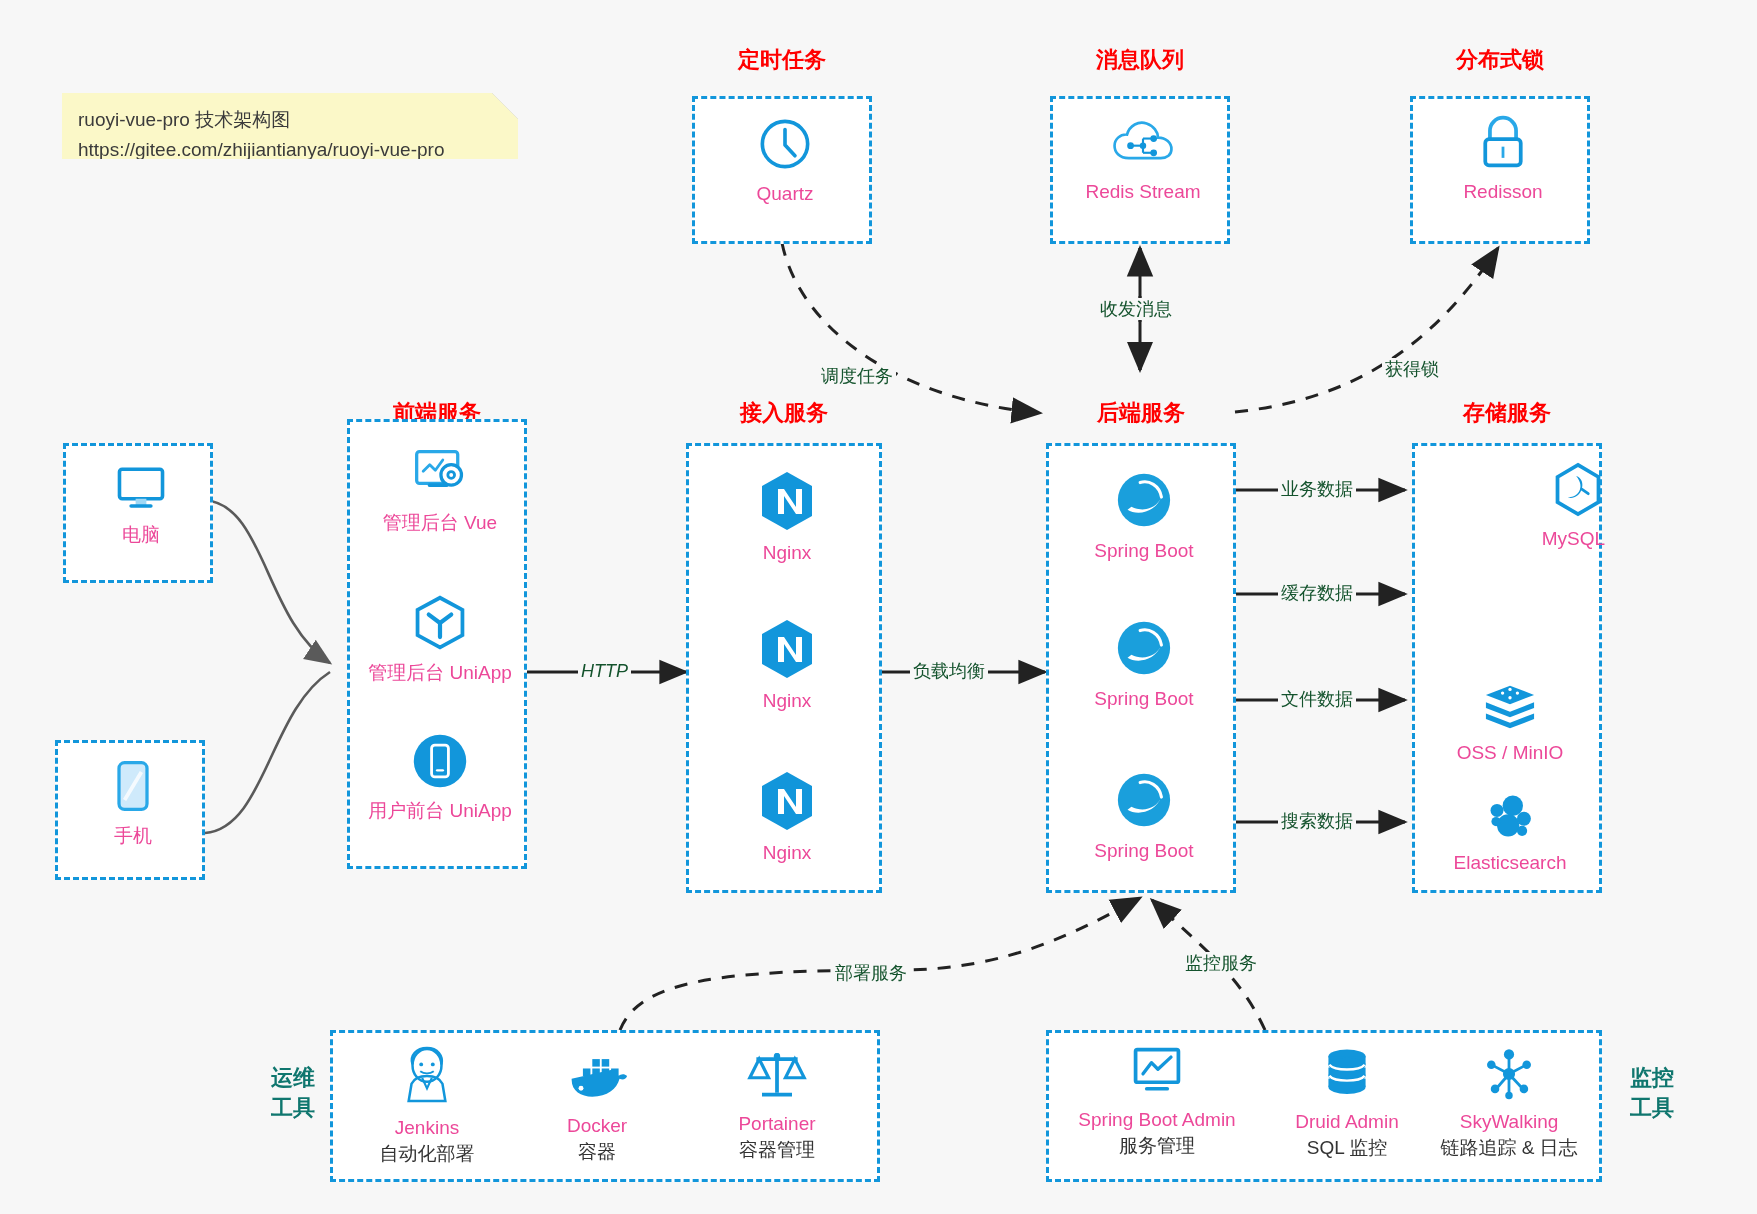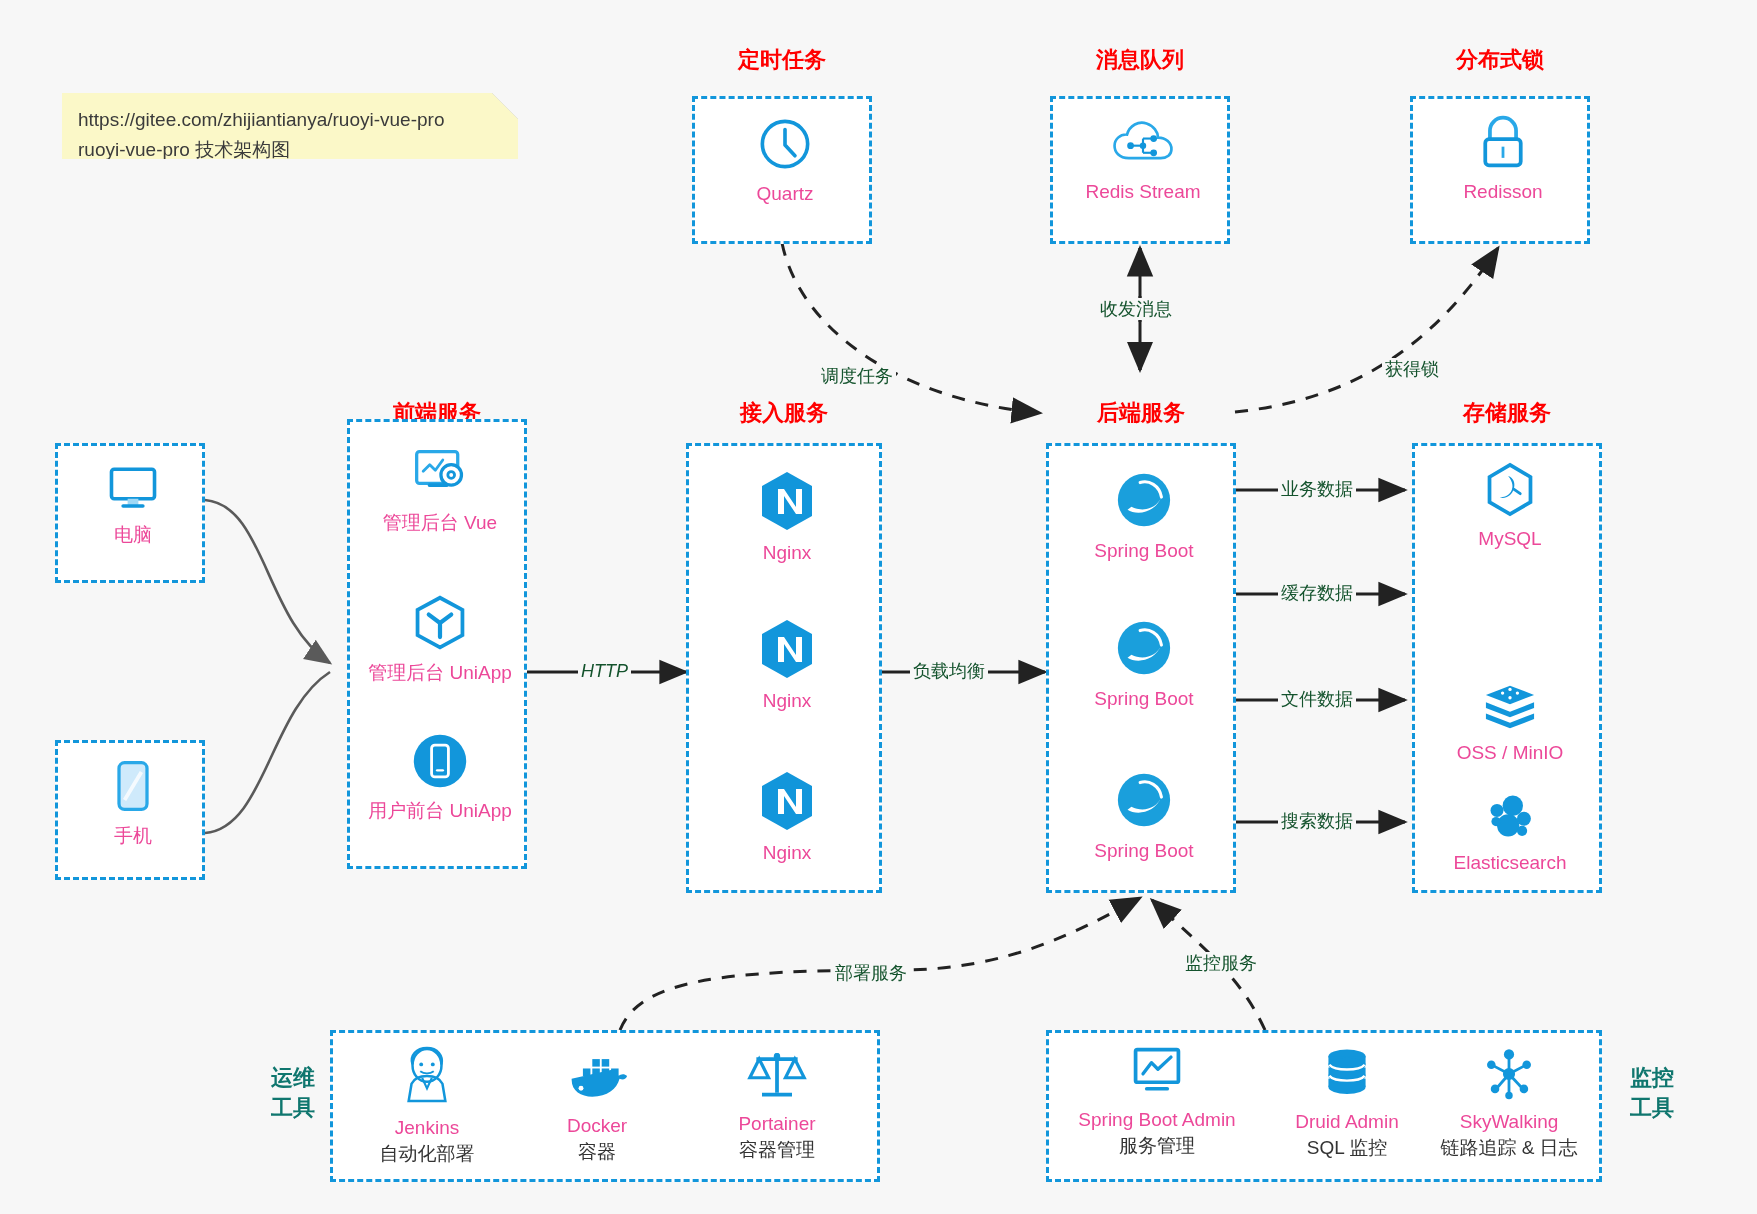--- a/index.html
+++ b/index.html
@@ -83,22 +83,22 @@
     <path d="M1236,700 L1405,700" fill="none" stroke="#222" stroke-width="2.8" marker-end="url(#arrowSolid)"></path>
     <path d="M1236,822 L1405,822" fill="none" stroke="#222" stroke-width="2.8" marker-end="url(#arrowSolid)"></path>
 
     <path d="M620,1030 C640,980 720,970 900,970 C1010,970 1080,930 1140,898" fill="none" stroke="#222" stroke-width="3" stroke-dasharray="13 11" marker-end="url(#arrowDash)"></path>
 
     <path d="M1265,1030 C1240,975 1200,945 1152,900" fill="none" stroke="#222" stroke-width="3" stroke-dasharray="13 11" marker-end="url(#arrowDash)"></path>
   </svg>
 
   <div class="note">
     <div class="corner"></div>
+    <div class="note-line">ruoyi-vue-pro 技术架构图</div>
     <div class="note-line">https://gitee.com/zhijiantianya/ruoyi-vue-pro</div>
-    <div class="note-line">ruoyi-vue-pro 技术架构图</div>
   </div>
 
   <div class="group-title" style="left:692px;top:45px;width:180px;">定时任务</div>
   <div class="group" style="left:692px;top:96px;width:180px;height:148px;">
     <div class="node" style="left:0;top:16px;width:180px;">
       <span class="ico">
         <svg width="58" height="58" viewBox="0 0 64 64">
           <circle cx="32" cy="32" r="25" fill="none" stroke="#1296db" stroke-width="4"></circle>
           <path d="M32 16 L32 33 L43 45" fill="none" stroke="#1296db" stroke-width="4" stroke-linecap="round" stroke-linejoin="round"></path>
         </svg>
@@ -136,21 +136,21 @@
         <svg width="56" height="58" viewBox="0 0 60 62">
           <path d="M16 28 L16 19 A14 14 0 0 1 44 19 L44 28" fill="none" stroke="#29a8e8" stroke-width="4"></path>
           <rect x="11" y="28" width="38" height="28" rx="4" fill="none" stroke="#1296db" stroke-width="4"></rect>
           <line x1="30" y1="36" x2="30" y2="48" stroke="#29a8e8" stroke-width="3"></line>
         </svg>
       </span>
       <span class="lbl">Redisson</span>
     </div>
   </div>
 
-  <div class="group" style="left:55px;top:443px;width:150px;height:140px;padding-left:31px;">
+  <div class="group" style="left:63px;top:443px;width:150px;height:140px;padding-left:31px;">
     <div class="node" style="left:0;top:16px;width:150px;">
       <span class="ico">
         <svg width="56" height="52" viewBox="0 0 62 58">
           <rect x="7" y="8" width="48" height="33" rx="3" fill="none" stroke="#1296db" stroke-width="4"></rect>
           <rect x="25" y="41" width="12" height="7" fill="#9fd8f5"></rect>
           <rect x="18" y="47" width="26" height="4" rx="2" fill="#1296db"></rect>
         </svg>
       </span>
       <span class="lbl">电脑</span>
     </div>
@@ -265,21 +265,21 @@
           <path d="M14 41 C23 47 42 45 49 28 C44 40 30 44 18 38 Z" fill="#ffffff"></path>
           <path d="M49 28 C47 16 36 10 27 13" fill="none" stroke="#ffffff" stroke-width="3.2" stroke-linecap="round"></path>
         </svg>
       </span>
       <span class="lbl">Spring Boot</span>
     </div>
   </div>
 
   <div class="group-title" style="left:1412px;top:398px;width:190px;">存储服务</div>
   <div class="group" style="left:1412px;top:443px;width:190px;height:450px;">
-    <div class="node" style="left:0;top:16px;width:190px;">
+    <div class="node" style="left:0;top:16px;width:190px;align-items:flex-end;">
       <span class="ico">
         <svg width="54" height="56" viewBox="0 0 58 60">
           <path d="M29 3 L51 16 L51 43 L29 56 L7 43 L7 16 Z" fill="none" stroke="#1296db" stroke-width="4"></path>
           <path d="M18 38 C24 40 31 36 33 29 C35 23 33 17 27 15 C32 21 33 27 30 32 C27 37 22 38 18 38 Z" fill="#1296db"></path>
           <path d="M33 29 L40 34" stroke="#1296db" stroke-width="3" stroke-linecap="round"></path>
         </svg>
       </span>
       <span class="lbl">MySQL</span>
     </div>
 

